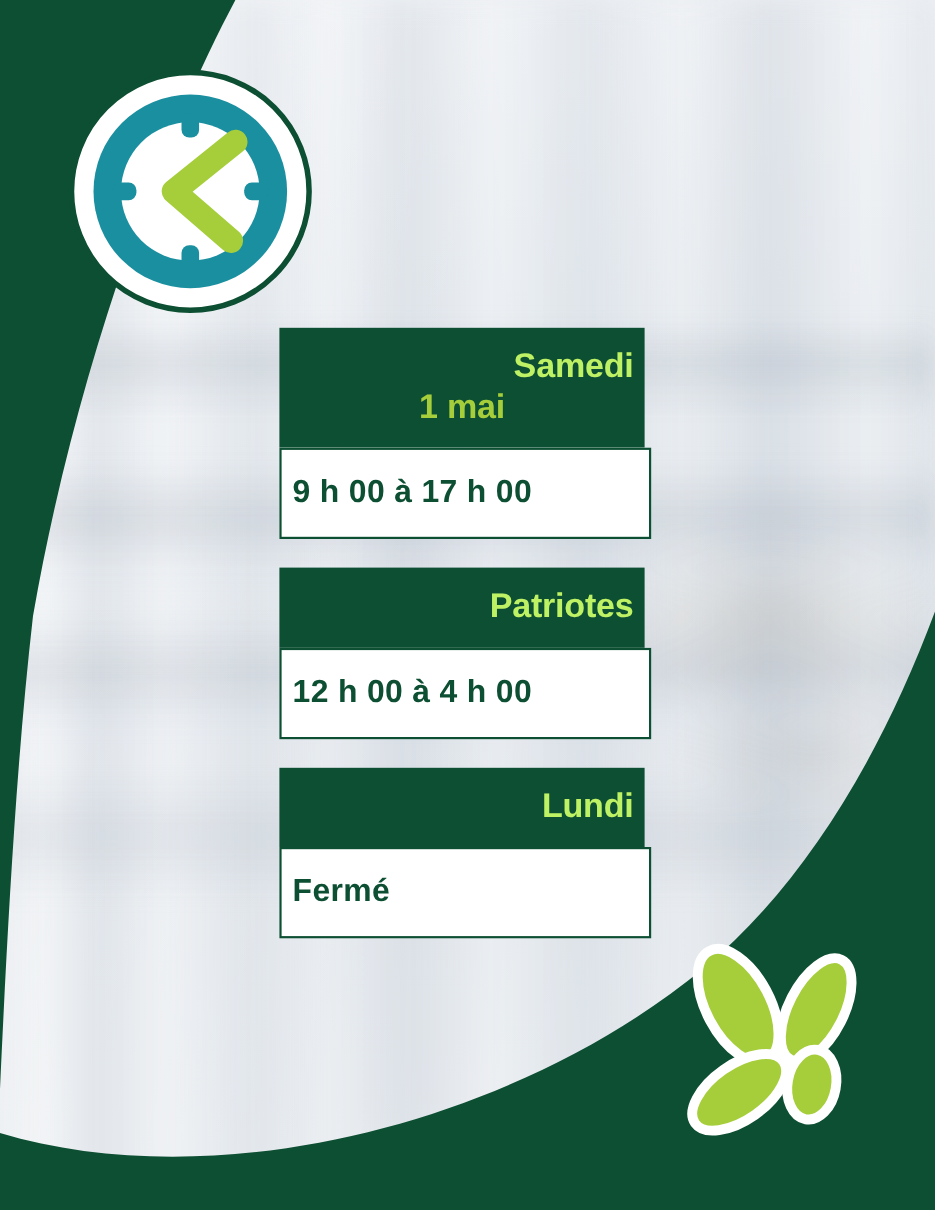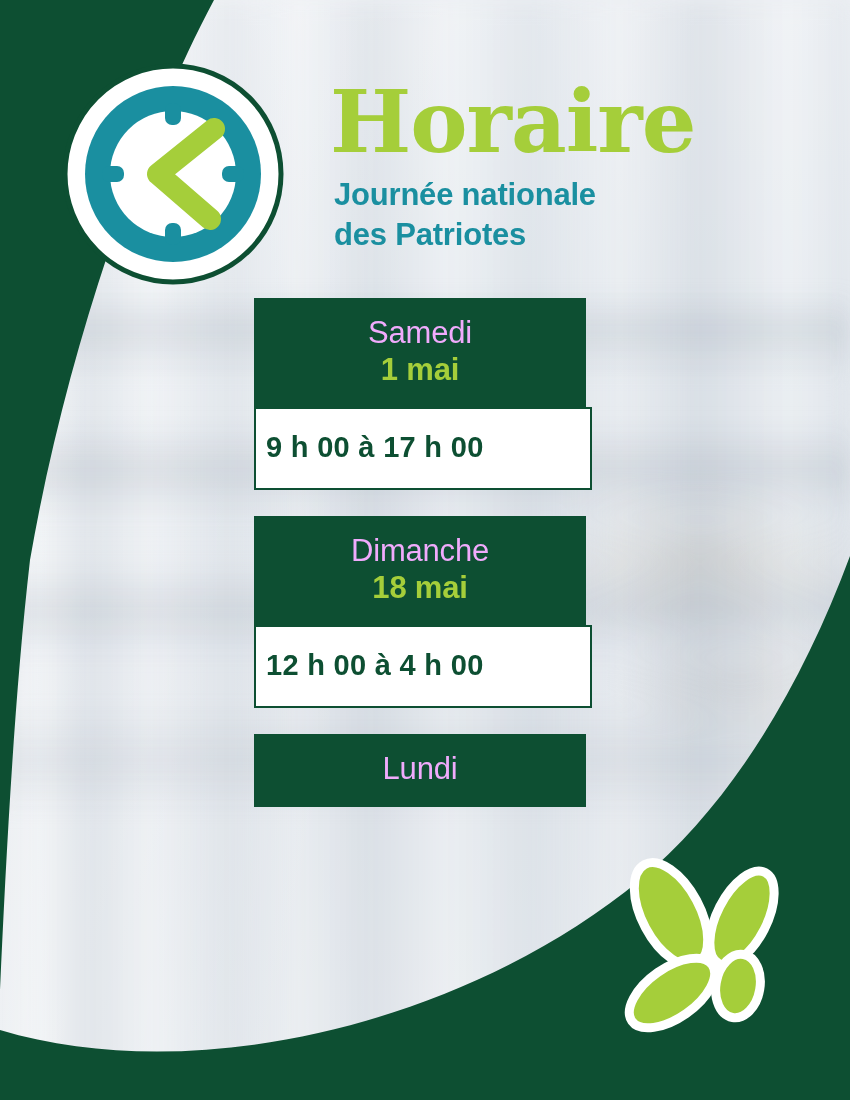--- a/index.html
+++ b/index.html
@@ -116,25 +116,26 @@
 
   .card-head {
     background: #0d4f32;
     padding: 17px 10px 19px;
     text-align: center;
     width: 332px;
     box-sizing: border-box;
   }
   .card-day {
     font-family: "Liberation Sans", sans-serif;
-    font-weight: 400;
+    font-weight: 700;
     font-size: 31px;
-    color: #f0abfc;
+    color: #bef264;
     line-height: 1.18;
     letter-spacing: -0.2px;
+    text-align: right;
   }
   .card-date {
     font-family: "Liberation Sans", sans-serif;
     font-weight: 700;
     font-size: 31px;
     color: #a5ce3a;
     line-height: 1.18;
     letter-spacing: -0.2px;
   }
   .card-body {
@@ -182,54 +183,49 @@
     <circle cx="111" cy="111" r="63" fill="#ffffff"></circle>
 
     <rect x="103" y="40" width="16" height="22" rx="7" fill="#1a8fa0"></rect>
     <rect x="103" y="160" width="16" height="22" rx="7" fill="#1a8fa0"></rect>
     <rect x="40" y="103" width="22" height="16" rx="7" fill="#1a8fa0"></rect>
     <rect x="160" y="103" width="22" height="16" rx="7" fill="#1a8fa0"></rect>
 
     <path d="M152 66 L96 111 L148 156" fill="none" stroke="#a5ce3a" stroke-width="22" stroke-linecap="round" stroke-linejoin="round"></path>
   </svg>
 
-  <div class="header-text">
-    <div class="poster-title">Horaire</div>
-    <div class="poster-subtitle">
-      <div>Journée nationale</div>
-      <div>des Patriotes</div>
-    </div>
-  </div>
 
   <div class="schedule">
 
     <div class="day-card">
       <div class="card-head">
         <div class="card-day">Samedi</div>
         <div class="card-date">1 mai</div>
       </div>
       <div class="card-body">
         <div class="card-hours">9 h 00 à 17 h 00</div>
       </div>
     </div>
 
     <div class="day-card">
       <div class="card-head">
-        <div class="card-day">Dimanche</div>
-        <div class="card-date">18 mai</div>
+        <div class="card-day">Patriotes</div>
       </div>
       <div class="card-body">
         <div class="card-hours">12 h 00 à 4 h 00</div>
       </div>
     </div>
 
     <div class="day-card">
       <div class="card-head">
         <div class="card-day">Lundi</div>
       </div>
+      <div class="card-body">
+        <div class="card-hours">Fermé</div>
+      </div>
     </div>
 
   </div>
 
   <svg class="butterfly-logo" viewBox="0 0 190 195">
     <g>
 
       <ellipse cx="57" cy="62" rx="29" ry="56" transform="rotate(-28 57 62)" fill="#a5ce3a" stroke="#ffffff" stroke-width="9"></ellipse>
 
       <ellipse cx="128" cy="66" rx="25" ry="51" transform="rotate(27 128 66)" fill="#a5ce3a" stroke="#ffffff" stroke-width="9"></ellipse>

